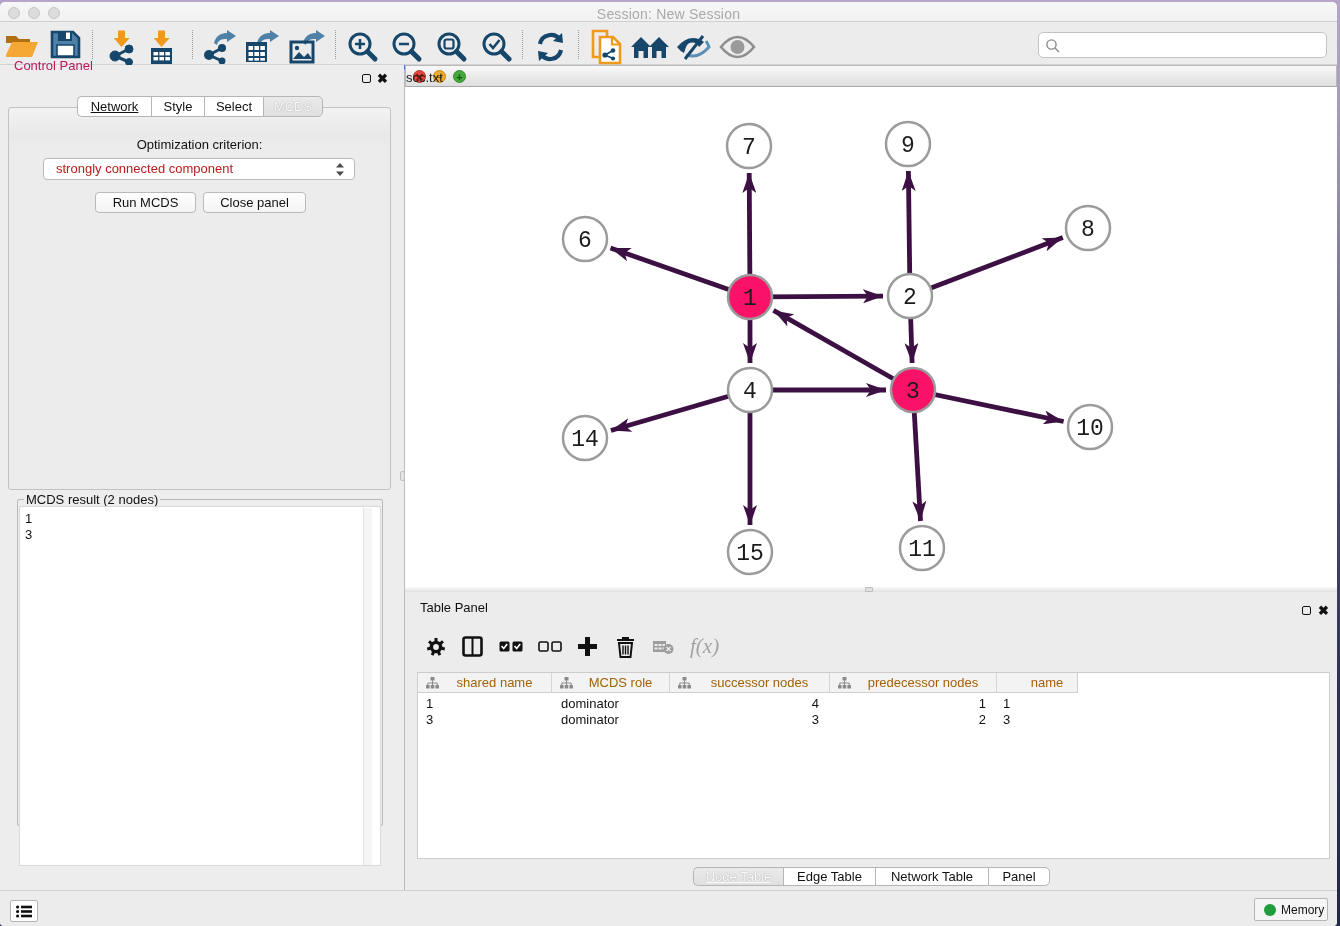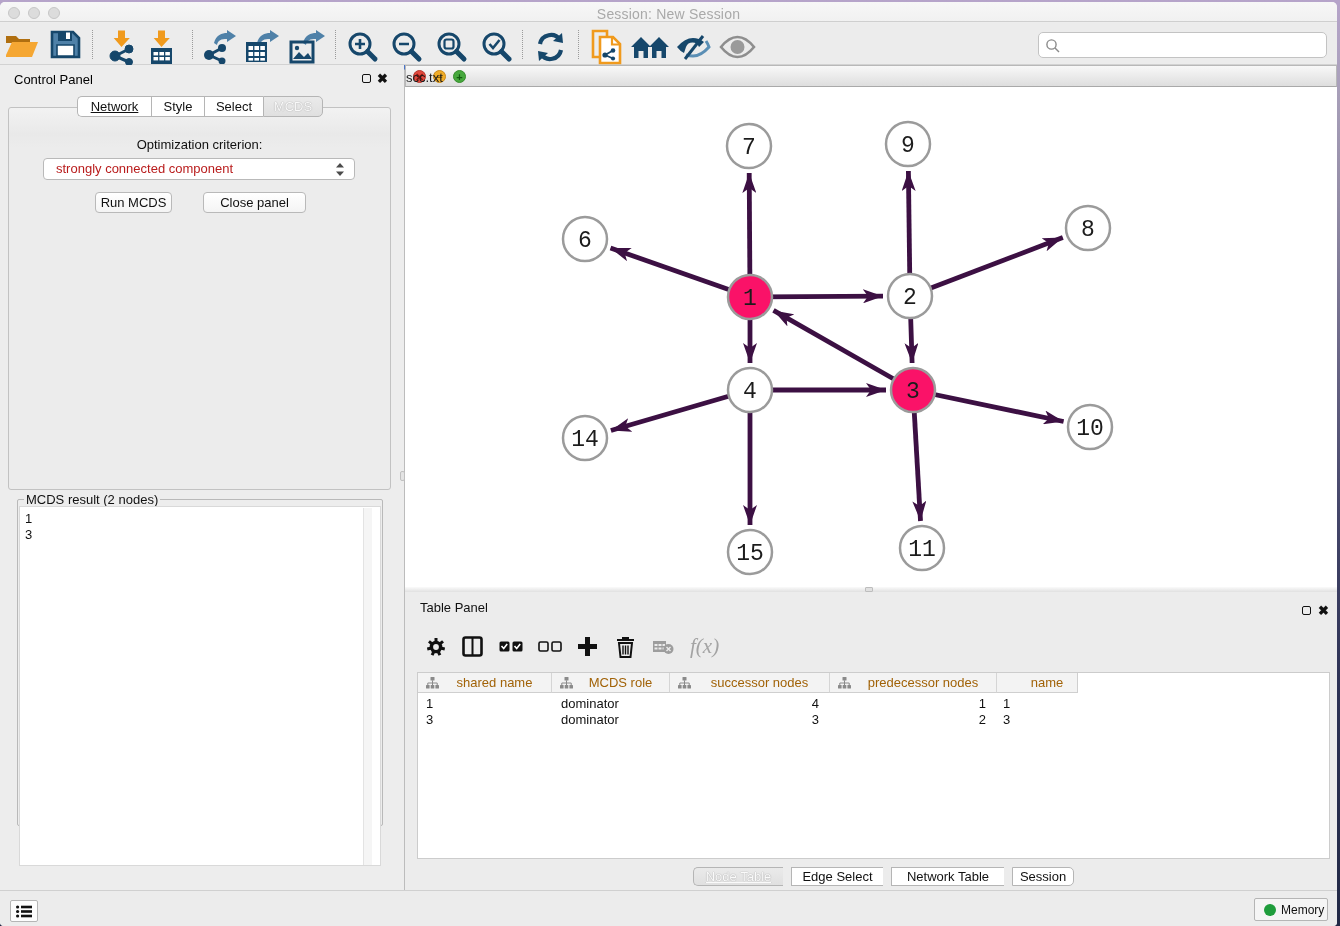--- a/index.html
+++ b/index.html
@@ -9,21 +9,21 @@
 
 .titlebar { position:absolute; left:0; top:0; width:1337px; height:20px; background:linear-gradient(#f7f7f7,#f1f1f1); border-bottom:1px solid #cfcfcf; }
 .tl-dot { position:absolute; top:5px; width:12px; height:12px; border-radius:50%; background:#dcdcdc; border:1px solid #c6c6c6; }
 .title-text { position:absolute; top:4px; left:0; width:1337px; text-align:center; font-size:14px; color:#a9a9a9; letter-spacing:0.2px; }
 
 .toolbar { position:absolute; left:0; top:21px; width:1337px; height:42px; background:#ececec; border-bottom:1px solid #d2d2d2; }
 .tb-sep { position:absolute; top:7px; height:29px; width:0; border-left:1px dotted #9a9a9a; }
 .tbi { position:absolute; top:28px; }
 .searchbox { position:absolute; left:1038px; top:9px; width:289px; height:26px; background:#fff; border:1px solid #c3c3c3; border-radius:5px; }
 
-.cp-title { position:absolute; left:14px; top:70px; font-size:13px; color:#000000; }
+.cp-title { position:absolute; left:14px; top:56px; font-size:13px; color:#be185d; }
 .float-ic { position:absolute; width:9px; height:9px; border:1.5px solid #111; border-radius:2px; }
 .close-x { position:absolute; font-size:13px; color:#111; font-weight:bold; }
 .segtabs { position:absolute; display:flex; }
 .seg { font-size:13px; color:#111; background:#fff; border:1px solid #b5b5b5; border-right:none; text-align:center; line-height:19px; height:21px; }
 .btabs .seg { height:19px; line-height:17px; }
 .seg.first { border-radius:5px 0 0 5px;text-decoration:underline; }
 .seg.last { border-radius:0 5px 5px 0; border-right:1px solid #b5b5b5; }
 .seg.sel { background:linear-gradient(#eaeaea,#e0e0e0); color:#fafafa; text-shadow:0 0 1px #a6a6a6,0 0 1px #b5b5b5; }
 .tabpane { position:absolute; left:8px; top:105px; width:383px; height:383px; border:1px solid #c2c2c2; border-radius:3px; background:linear-gradient(#f2f2f2 0px, #e9e9e9 26px, #ececec 40px); }
 .opt-label { position:absolute; left:0; top:135px; width:399px; text-align:center; font-size:13px; color:#111; }
@@ -41,21 +41,21 @@
 .scc-bottom { position:absolute; left:0; top:522px; width:932px; height:5px; background:linear-gradient(#fbfbfb,#e0e0e0); }
 .treeic { position:absolute; top:4px; }
 .tl2 { position:absolute; top:4px; width:13px; height:13px; border-radius:50%; font-size:11px; font-weight:bold; text-align:center; line-height:13px; }
 
 .tablepanel { position:absolute; left:405px; top:590px; width:932px; height:298px; background:#ececec; }
 .tp-title { position:absolute; left:15px; top:8px; font-size:13px; color:#111; }
 .tp-table { position:absolute; left:12px; top:80px; width:913px; height:187px; background:#fff; border:1px solid #cccccc; }
 .th { position:absolute; top:0; height:20px; background:#f3f3f3; border-right:1px solid #d5d5d5; border-bottom:1px solid #cfcfcf; font-size:13px; color:#a16207; text-align:center; line-height:19px; padding-left:20px; }
 .td { position:absolute; font-size:13px; color:#111; height:16px; line-height:16px; }
 
-.btabs { position:absolute; left:693px; top:865px; display:flex;gap:8px; }
+.btabs { position:absolute; left:693px; top:865px; display:flex; }
 
 .statusbar { position:absolute; left:0; top:888px; width:1337px; height:52px; background:#ececec; border-top:1px solid #d0d0d0; }
 .sb-btn { position:absolute; left:10px; top:9px; width:28px; height:22px; background:#fdfdfd; border:1px solid #b5b5b5; border-radius:2px; }
 .mem-btn { position:absolute; left:1254px; top:7px; width:74px; height:23px; background:#f5f5f5; border:1px solid #b5b5b5; border-radius:2px; font-size:12px; color:#111; }
 </style>
 </head>
 <body>
 <div class="app">
   <div class="titlebar">
     <div class="tl-dot" style="left:8px;"></div>
@@ -223,21 +223,21 @@
     <div class="seg" style="width:59px;">Select</div>
     <div class="seg last sel" style="width:60px;">MCDS</div>
   </div>
   <div class="opt-label">Optimization criterion:</div>
   <div class="dropdown">strongly connected component
     <svg style="position:absolute;right:9px;top:3px" width="10" height="15" viewBox="0 0 10 15">
       <path d="M1 5.5 L5 1 L9 5.5 z" fill="#4a4a4a"></path>
       <path d="M1 9.5 L5 14 L9 9.5 z" fill="#4a4a4a"></path>
     </svg>
   </div>
-  <div class="btn" style="left:95px;top:190px;width:77px;">Run MCDS</div>
+  <div class="btn" style="left:95px;top:190px;width:101px;">Run MCDS</div>
   <div class="btn" style="left:203px;top:190px;width:103px;">Close panel</div>
   <div class="fieldset">
     <div class="fs-label">MCDS result (2 nodes)</div>
     <div class="fs-white">1<br>3
       <div class="fs-scroll"></div>
     </div>
   </div>
   <div class="vdivider"></div>
   <div style="position:absolute;left:400px;top:469px;width:5px;height:10px;background:#e4e4e4;border:1px solid #c0c0c0;border-radius:2px;"></div>
   <div class="sccwin">
@@ -408,23 +408,23 @@
       <div class="td" style="left:585px;top:23px;">1</div>
       <div class="td" style="left:8px;top:39px;">3</div>
       <div class="td" style="left:143px;top:39px;">dominator</div>
       <div class="td" style="left:252px;top:39px;width:149px;text-align:right;">3</div>
       <div class="td" style="left:412px;top:39px;width:156px;text-align:right;">2</div>
       <div class="td" style="left:585px;top:39px;">3</div>
     </div>
   </div>
   <div class="btabs" style="height:19px;">
     <div class="seg first sel" style="width:90px;">Node Table</div>
-    <div class="seg" style="width:92px;">Edge Select</div>
+    <div class="seg" style="width:92px;">Edge Table</div>
     <div class="seg" style="width:113px;">Network Table</div>
-    <div class="seg last" style="width:62px;">Session</div>
+    <div class="seg last" style="width:62px;">Panel</div>
   </div>
   <div class="statusbar">
     <div class="sb-btn">
       <svg style="position:absolute;left:5px;top:4px" width="16" height="13" viewBox="0 0 16 13">
         <g fill="#111">
             <circle cx="1.6" cy="2" r="1.6"></circle>
             <circle cx="1.6" cy="6.5" r="1.6"></circle>
             <circle cx="1.6" cy="11" r="1.6"></circle>
         <rect x="5" y="0.7" width="11" height="2.6"></rect>
             <rect x="5" y="5.2" width="11" height="2.6"></rect>

